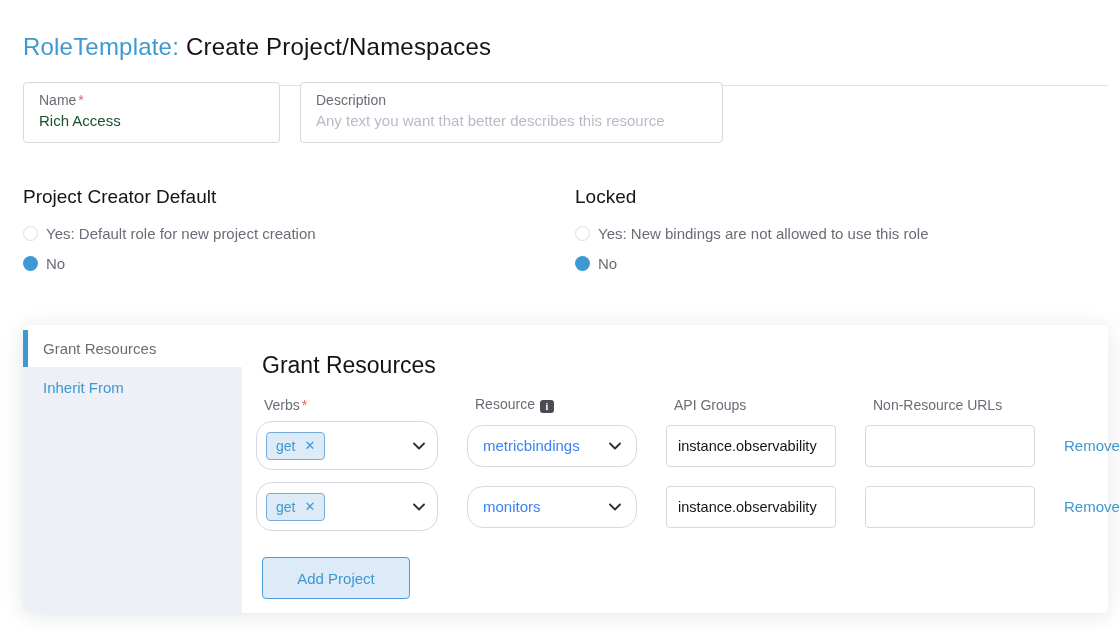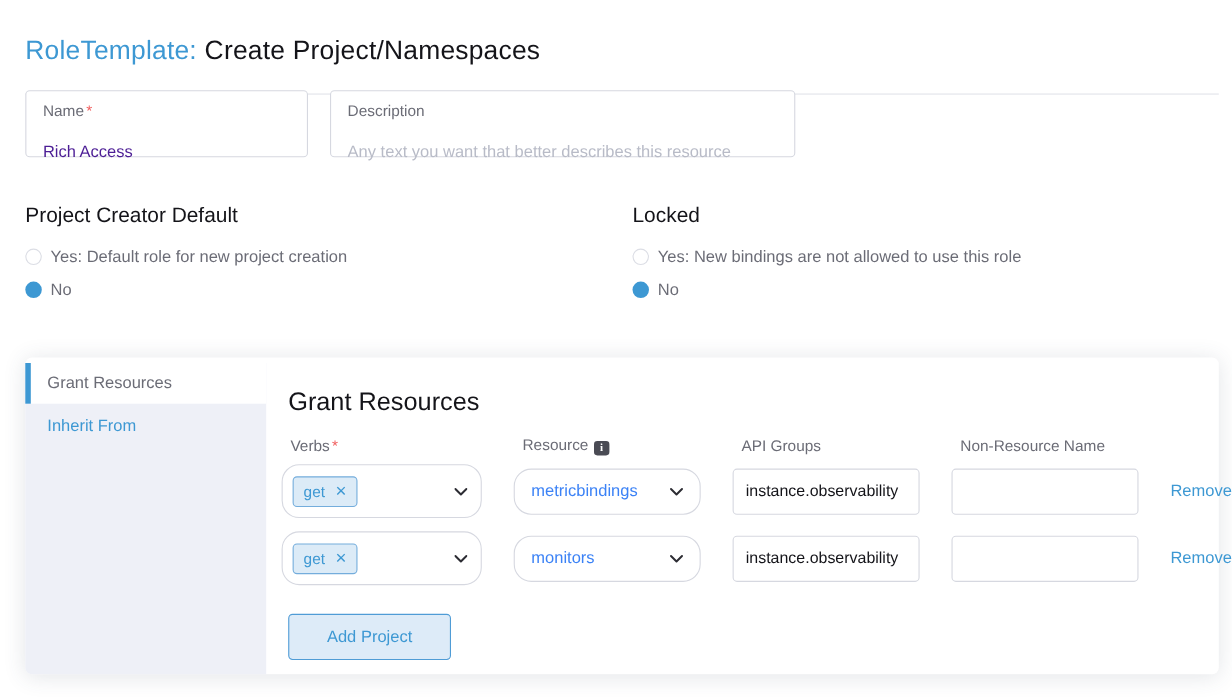--- a/index.html
+++ b/index.html
@@ -13,22 +13,22 @@
   .page-title .name { color: #141419; }
   .header-divider { left: 23px; top: 85px; width: 1085px; height: 1px; background: #e2e3ea; }
 
   
   .field-box { top: 82px; height: 61px; border: 1px solid #d6d8e0; border-radius: 4px;
     background: #fff; padding: 9px 15px; }
   .field-box.name { left: 23px; width: 257px; }
   .field-box.desc { left: 300px; width: 423px; }
   .field-label { font-size: 14px; color: #6b6c76; }
   .req { color: #f05c5c; margin-left: 2px; }
-  .field-box input { border: none; outline: none; width: 100%; margin-top: 22px;
-    font-size: 15px; color: #4c1d95; font-family: "Liberation Sans", sans-serif; background: transparent; }
+  .field-box input { border: none; outline: none; width: 100%; margin-top: 4px;
+    font-size: 15px; color: #14532d; font-family: "Liberation Sans", sans-serif; background: transparent; }
   .field-box input::placeholder { color: #b8bbc7; opacity: 1; }
 
   
   .radio-section { top: 186px; }
   .radio-section.pcd { left: 23px; }
   .radio-section.locked { left: 575px; }
   .radio-heading { font-size: 19px; font-weight: 500; color: #141419; margin-bottom: 17px; }
   .radio-option { display: flex; align-items: center; margin-bottom: 13px; cursor: pointer; }
   .radio-circle { width: 15px; height: 15px; border-radius: 50%; flex: 0 0 15px; }
   .radio-circle.off { border: 1px solid #dcdee5; background: #fff; }
@@ -128,21 +128,21 @@
   </div>
 
   <div class="main">
     <div class="grant-heading">Grant Resources</div>
 
     
     <div class="grid labels">
       <div class="col-label"><span>Verbs</span><span class="req">*</span></div>
       <div class="col-label"><span>Resource</span><span class="info-icon">i</span></div>
       <div class="col-label">API Groups</div>
-      <div class="col-label">Non-Resource Name</div>
+      <div class="col-label">Non-Resource URLs</div>
       <div></div>
     </div>
 
     
     <div class="grid row">
       <div class="select verbs">
         <span class="tag">
           <span>get</span>
           <span class="x">✕</span>
         </span>

